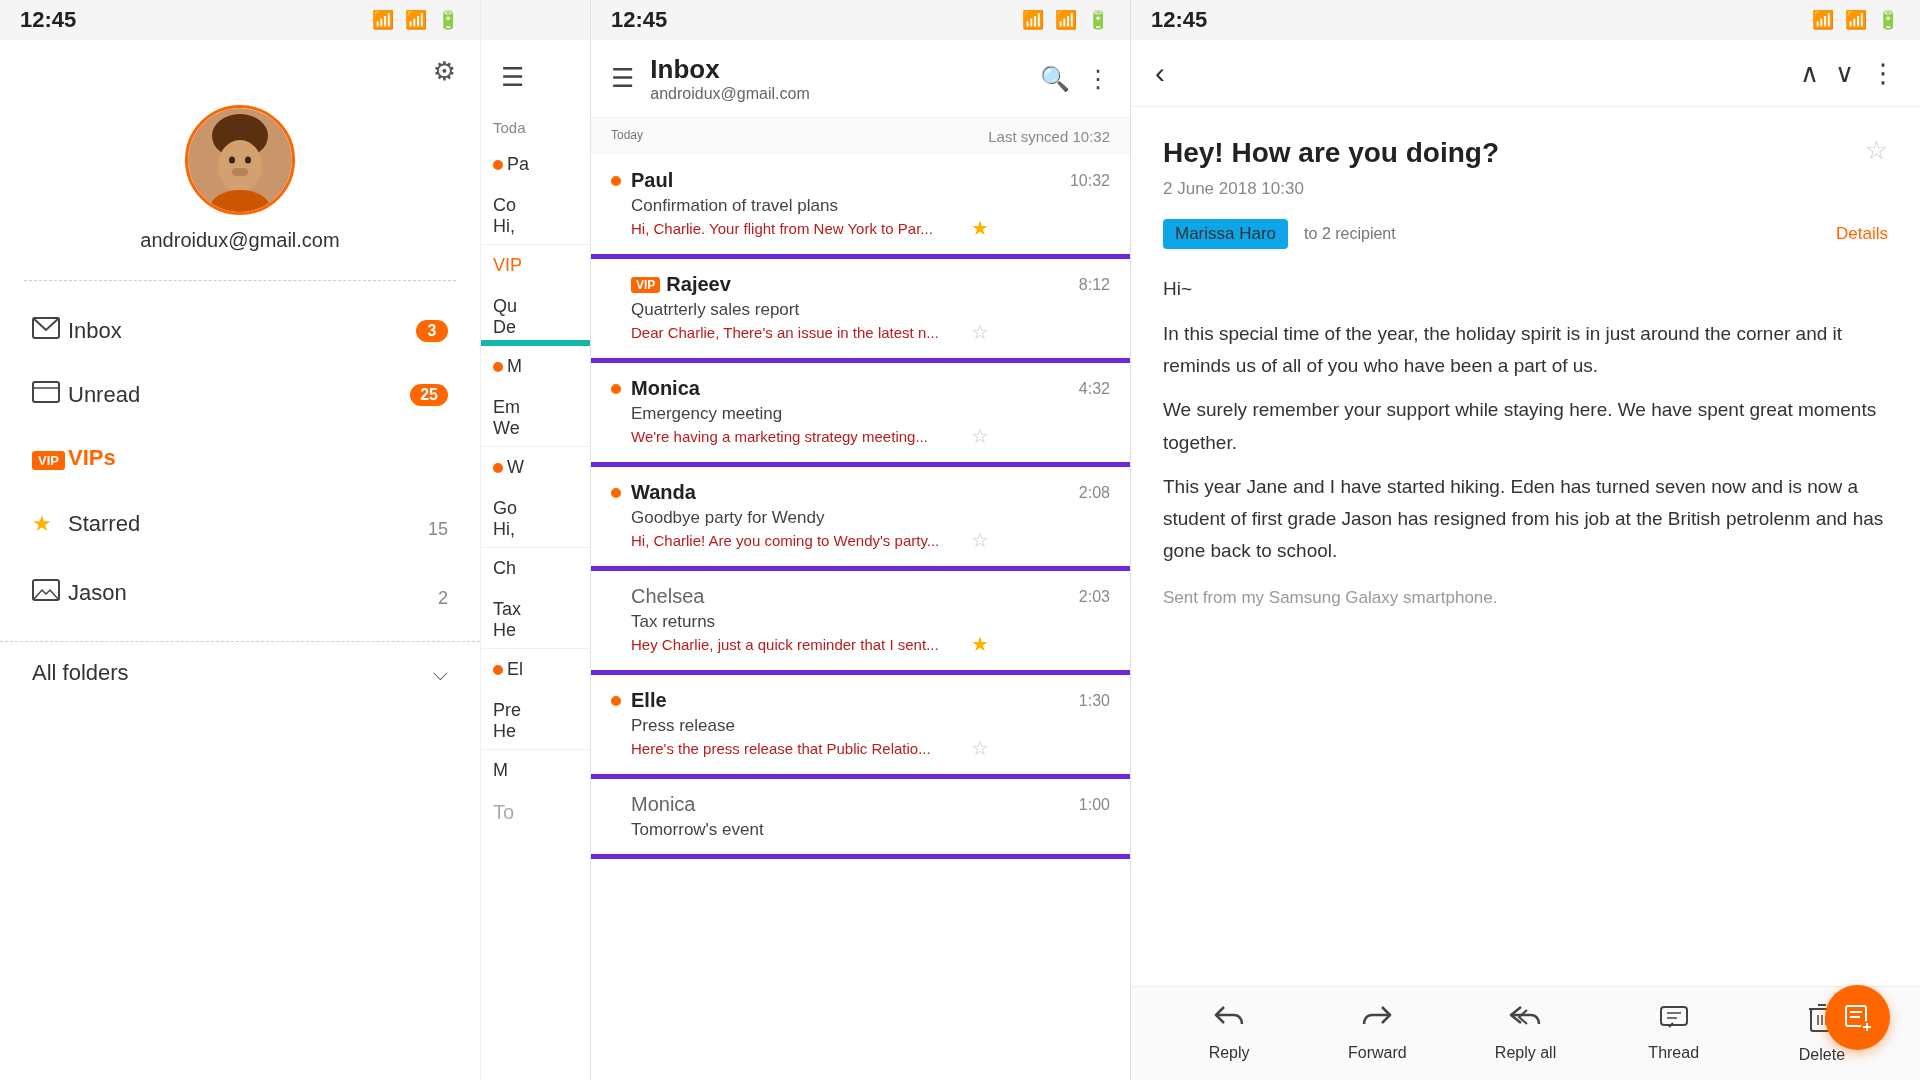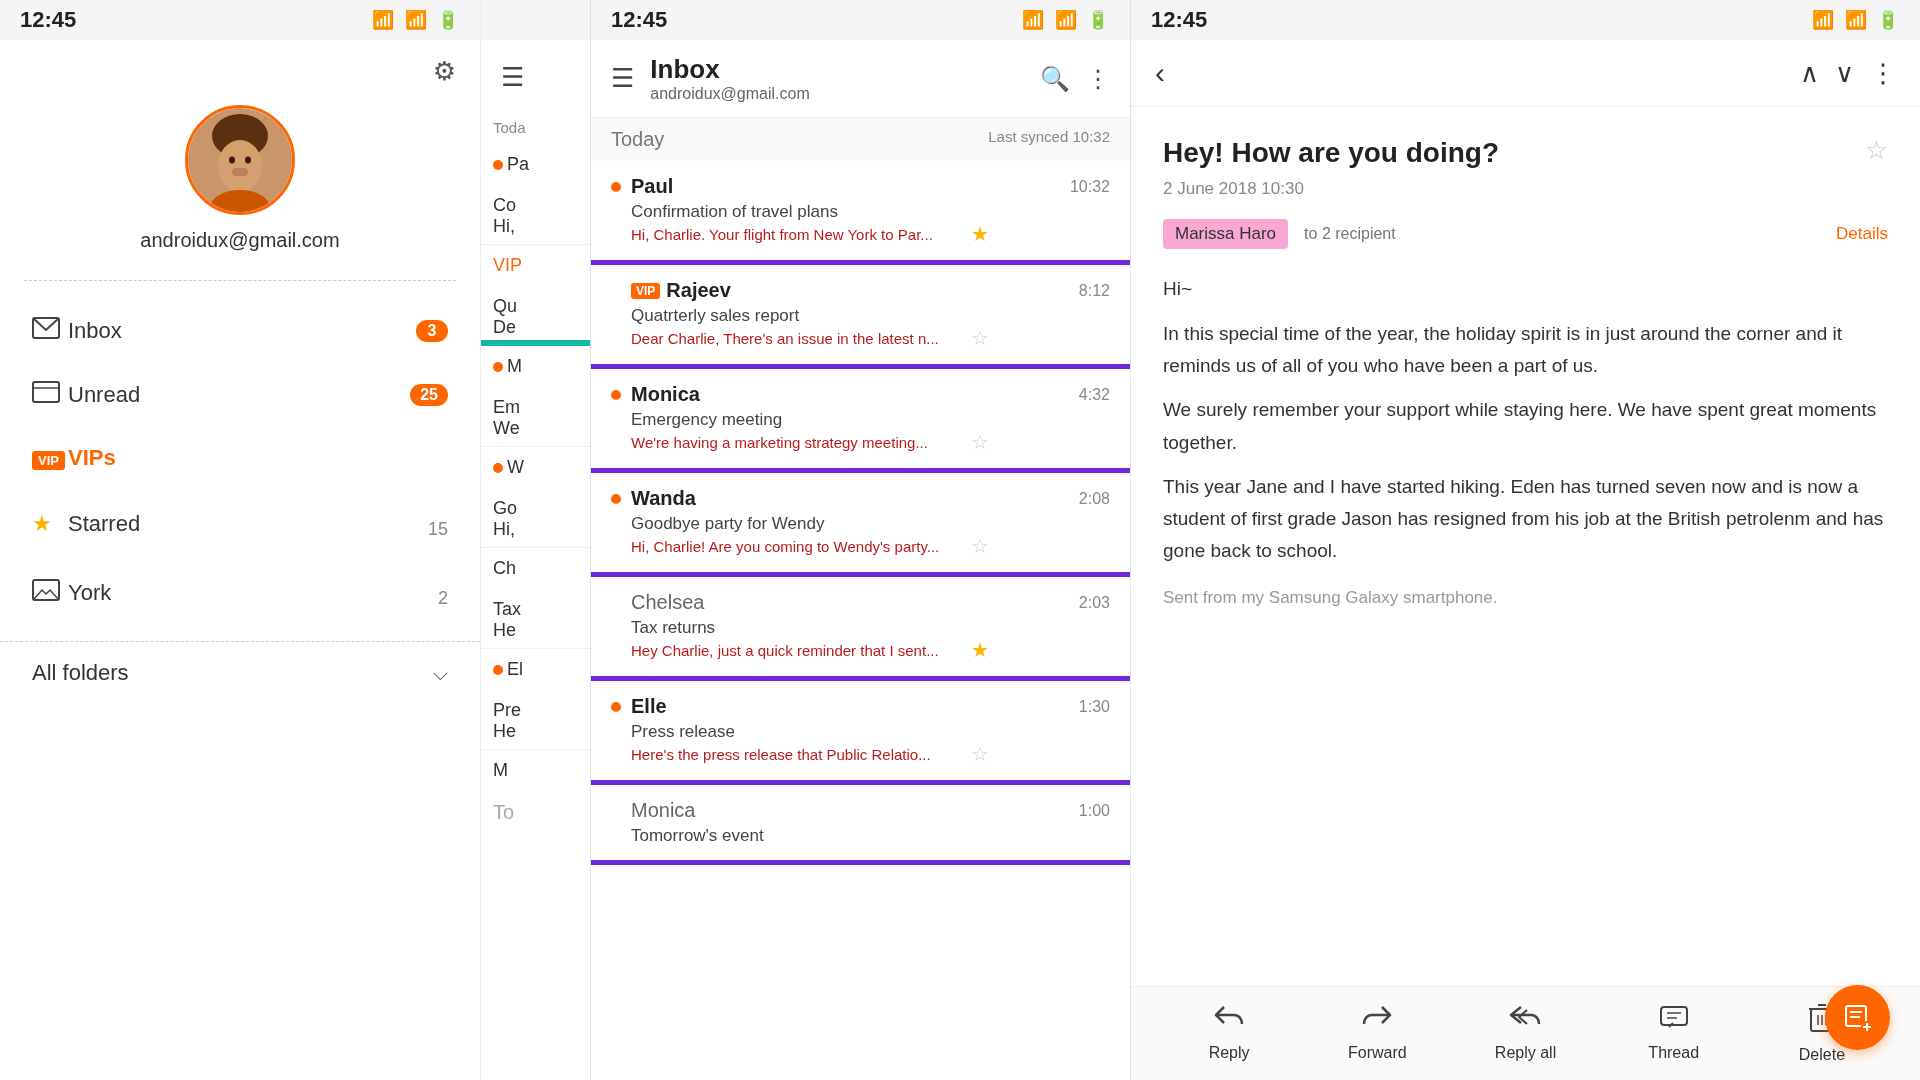--- a/index.html
+++ b/index.html
@@ -225,21 +225,21 @@
       font-size: 24px;
       color: #444;
       cursor: pointer;
     }
     .section-header {
       display: flex;
       justify-content: space-between;
       padding: 10px 20px;
       background: #fafafa;
     }
-    .section-label { font-size: 20px; color: #777; font-weight: 500; }
+    .section-label { font-size: 12px; color: #777; font-weight: 500; }
     .section-sync { font-size: 15px; color: #888; }
     .email-list { flex: 1; overflow-y: auto; }
     .email-item {
       display: flex;
       flex-direction: column;
       padding: 14px 20px;
       border-bottom: 5px solid #6d28d9;
       cursor: pointer;
       position: relative;
     }
@@ -378,21 +378,21 @@
       color: #888;
       margin-bottom: 20px;
     }
     .detail-meta {
       display: flex;
       align-items: center;
       gap: 16px;
       margin-bottom: 24px;
     }
     .detail-from {
-      background: #f9a8d4;
+      background: #0ea5e9;
       border-radius: 4px;
       padding: 5px 12px;
       font-size: 17px;
       color: #333;
     }
     .detail-to {
       font-size: 16px;
       color: #777;
     }
     .detail-details-link {
@@ -521,21 +521,21 @@
       <span class="nav-count">15</span>
     </li>
 
     <li class="nav-item">
       <span class="nav-icon">
         <svg width="28" height="22" viewBox="0 0 28 22" fill="none" xmlns="http://www.w3.org/2000/svg">
           <rect x="1" y="1" width="26" height="20" rx="2" stroke="#444" stroke-width="2" fill="none"></rect>
           <polyline points="1,21 10,11 14,15 18,11 27,21" stroke="#444" stroke-width="1.5" fill="none"></polyline>
         </svg>
       </span>
-      <span class="nav-label">York</span>
+      <span class="nav-label">Jason</span>
       <span class="nav-count">2</span>
     </li>
   </ul>
 
   <div class="all-folders-row">
     <span class="all-folders-label">All folders</span>
     <span class="chevron-icon">⌵</span>
   </div>
 </div>
 

